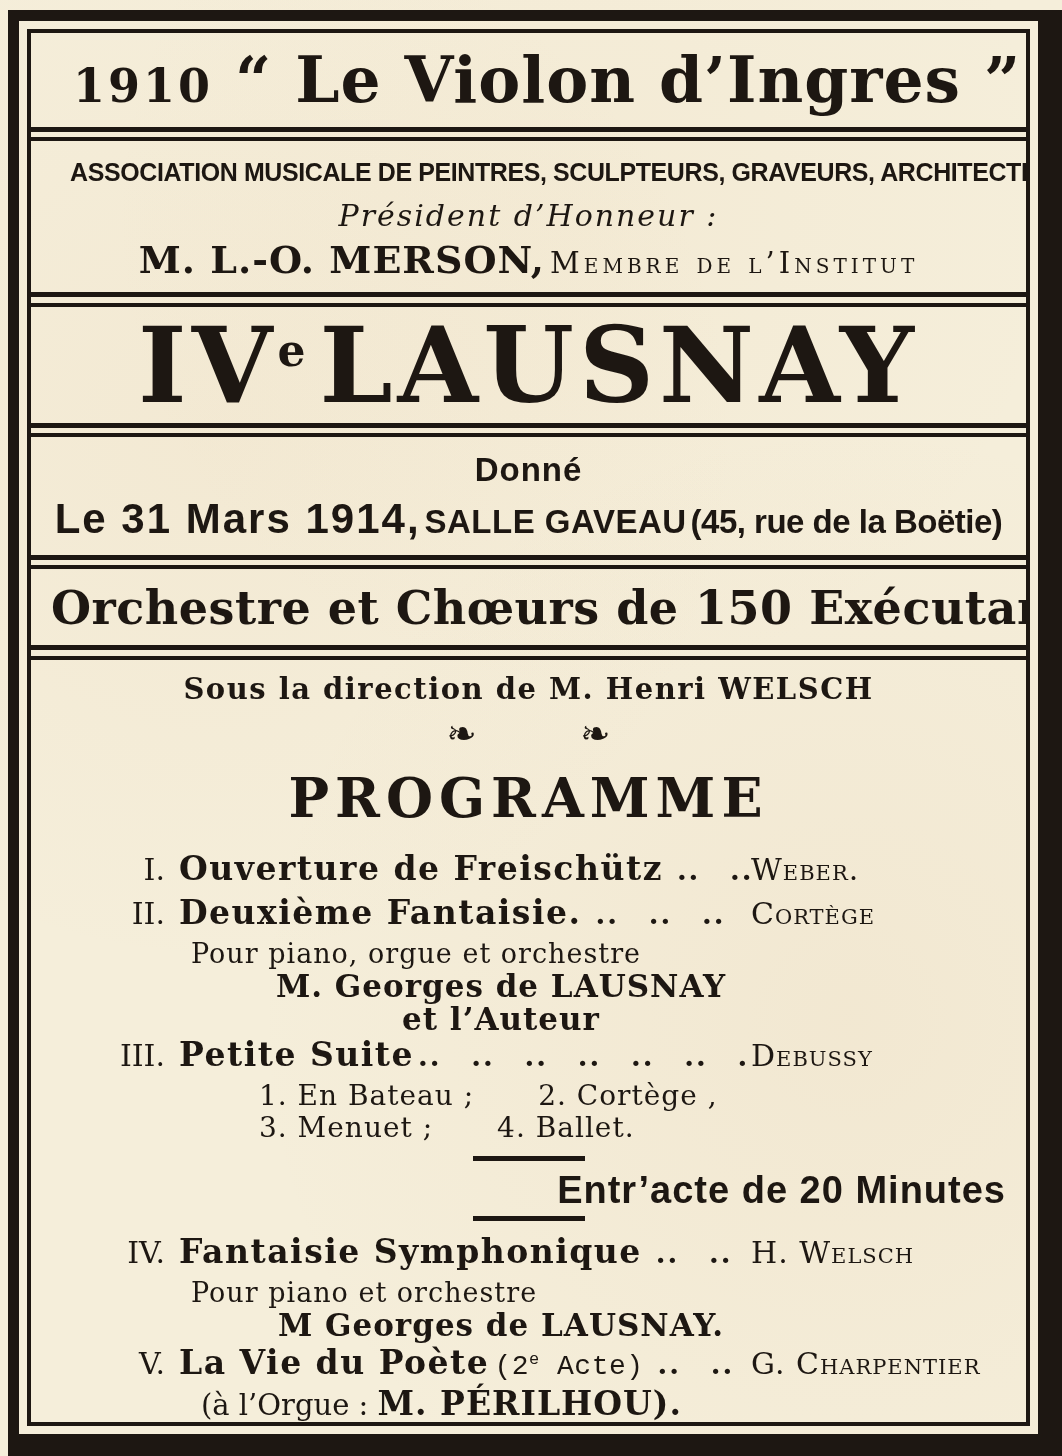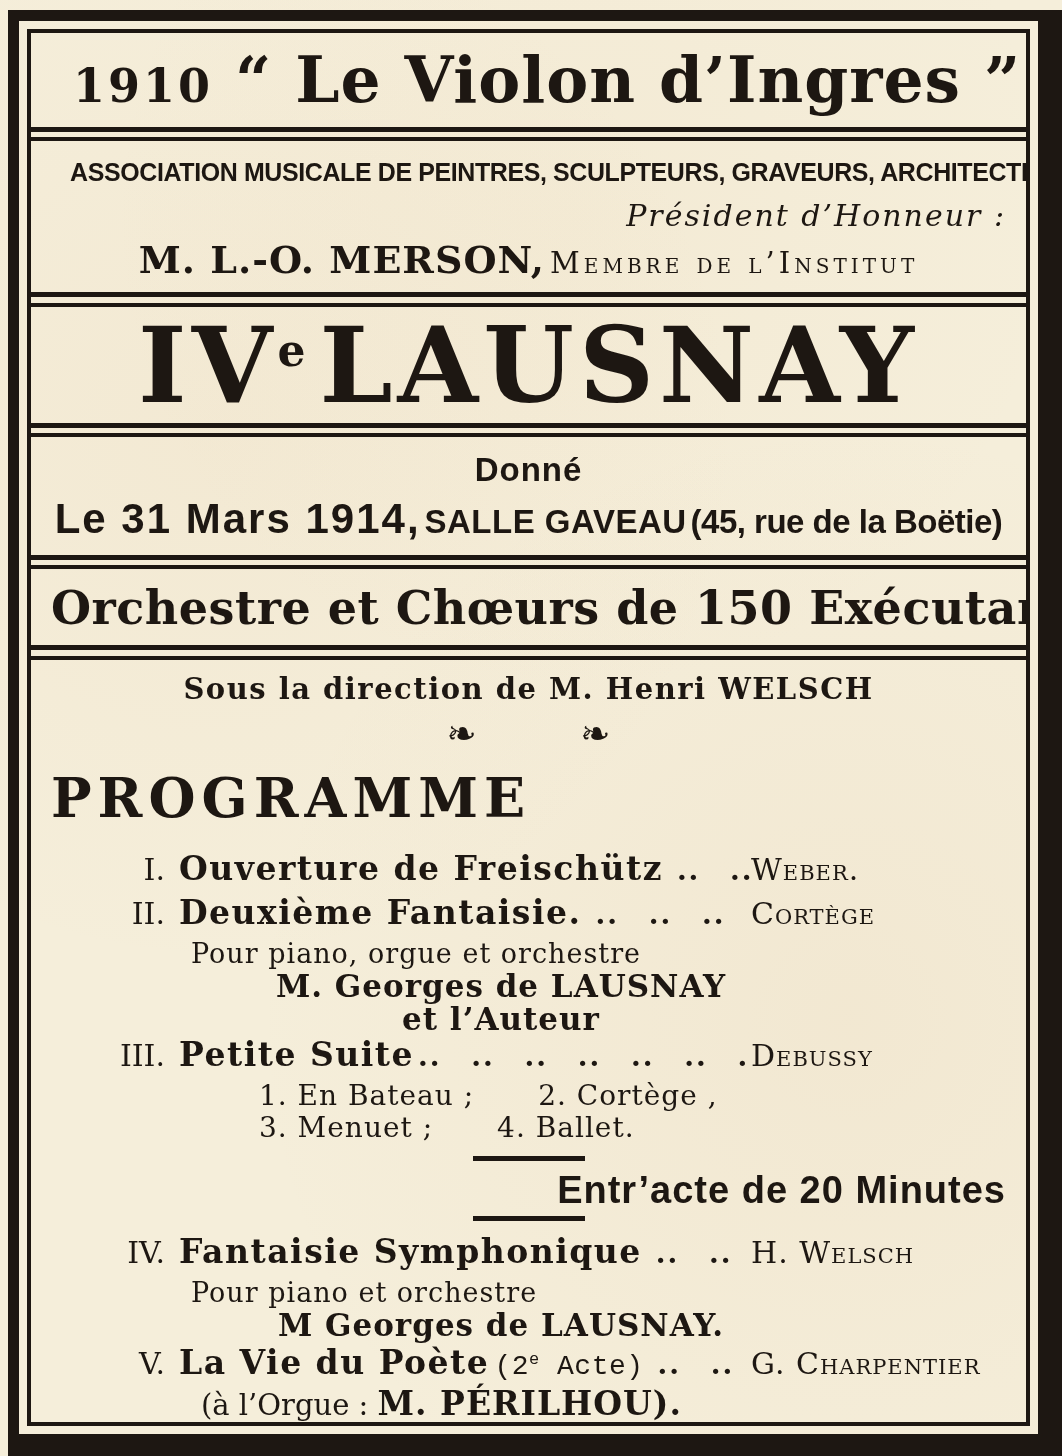--- a/index.html
+++ b/index.html
@@ -38,21 +38,21 @@
   .main-title{font-size:63px;font-weight:700;letter-spacing:1px;}
   .rule-1{margin-top:10px;}
 
   
   .assoc-line{
     margin-top:16px;text-align:center;white-space:nowrap;
     font-family:"Liberation Sans", sans-serif;font-weight:700;
     font-size:26px;letter-spacing:-0.4px;
     transform:scaleX(0.96);transform-origin:center;
   }
-  .honorary-label{margin-top:10px;text-align:right;font-style:italic;font-size:30px;letter-spacing:2px;}
+  .honorary-label{margin-top:10px;text-align:center;font-style:italic;font-size:30px;letter-spacing:2px;}
   .honorary-row{margin-top:4px;text-align:center;white-space:nowrap;}
   .honorary-name{font-size:38px;font-weight:700;letter-spacing:1px;}
   .honorary-title{font-size:29px;font-variant:small-caps;letter-spacing:4px;}
   .rule-2{margin-top:10px;}
 
   
   .concert{margin-top:4px;text-align:center;font-weight:700;font-size:104px;line-height:1.06;letter-spacing:5px;white-space:nowrap;}
   .concert .ord{display:inline-block;font-size:44px;vertical-align:super;letter-spacing:0;margin-right:14px;}
   .rule-3{margin-top:2px;}
 
@@ -63,21 +63,21 @@
   .date-line .venue{font-size:33px;letter-spacing:0.5px;}
   .date-line .address{font-size:33px;}
   .rule-4{margin-top:12px;}
   .forces{margin-top:12px;text-align:center;font-weight:700;font-size:46px;letter-spacing:0.5px;white-space:nowrap;}
   .rule-5{margin-top:10px;}
   .direction{margin-top:12px;text-align:center;font-weight:700;font-size:29px;letter-spacing:1.5px;}
   .ornaments{margin-top:10px;text-align:center;font-size:36px;line-height:1;}
   .ornaments .fleuron{display:inline-block;margin:0 46px;}
 
   
-  .prog-title{margin-top:14px;text-align:left;font-weight:700;font-size:54px;letter-spacing:6px;}
+  .prog-title{margin-top:14px;text-align:center;font-weight:700;font-size:54px;letter-spacing:6px;}
   .items{margin-top:20px;}
   .item-row{display:flex;align-items:baseline;white-space:nowrap;line-height:38px;}
   .item-row.small-gap{line-height:36px;}
   .numeral{width:128px;text-align:right;padding-right:14px;font-size:30px;flex:none;}
   .title-cell{flex:1;overflow:hidden;}
   .work-title{font-weight:700;font-size:33px;letter-spacing:1.5px;}
   .title-note{font-size:28px;letter-spacing:0.5px;font-family:Liberation Mono, monospace;}
   .title-note .sup{font-size:17px;vertical-align:super;}
   .leaders{font-weight:700;font-size:28px;letter-spacing:2px;word-spacing:18px;margin-left:14px;}
   .composer{width:255px;flex:none;font-variant:small-caps;font-size:30px;letter-spacing:1px;}

